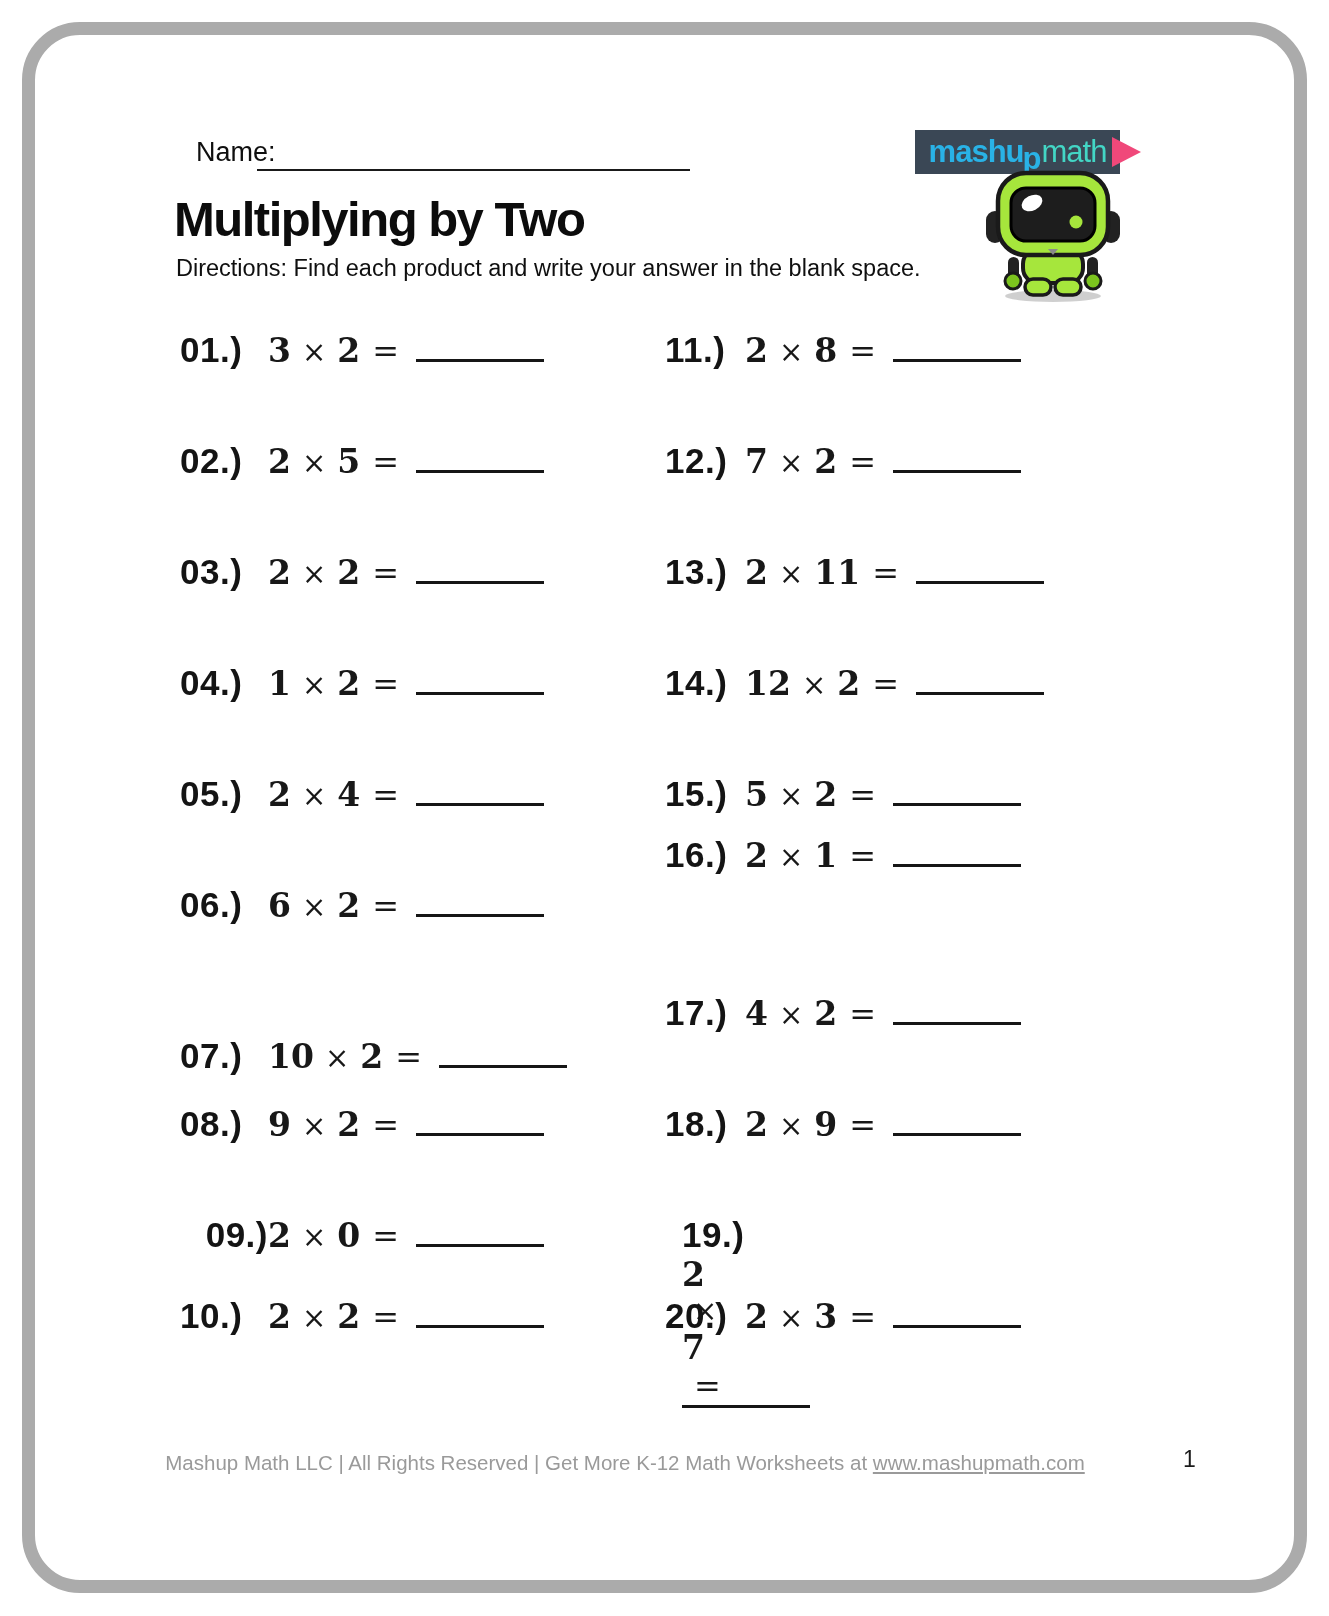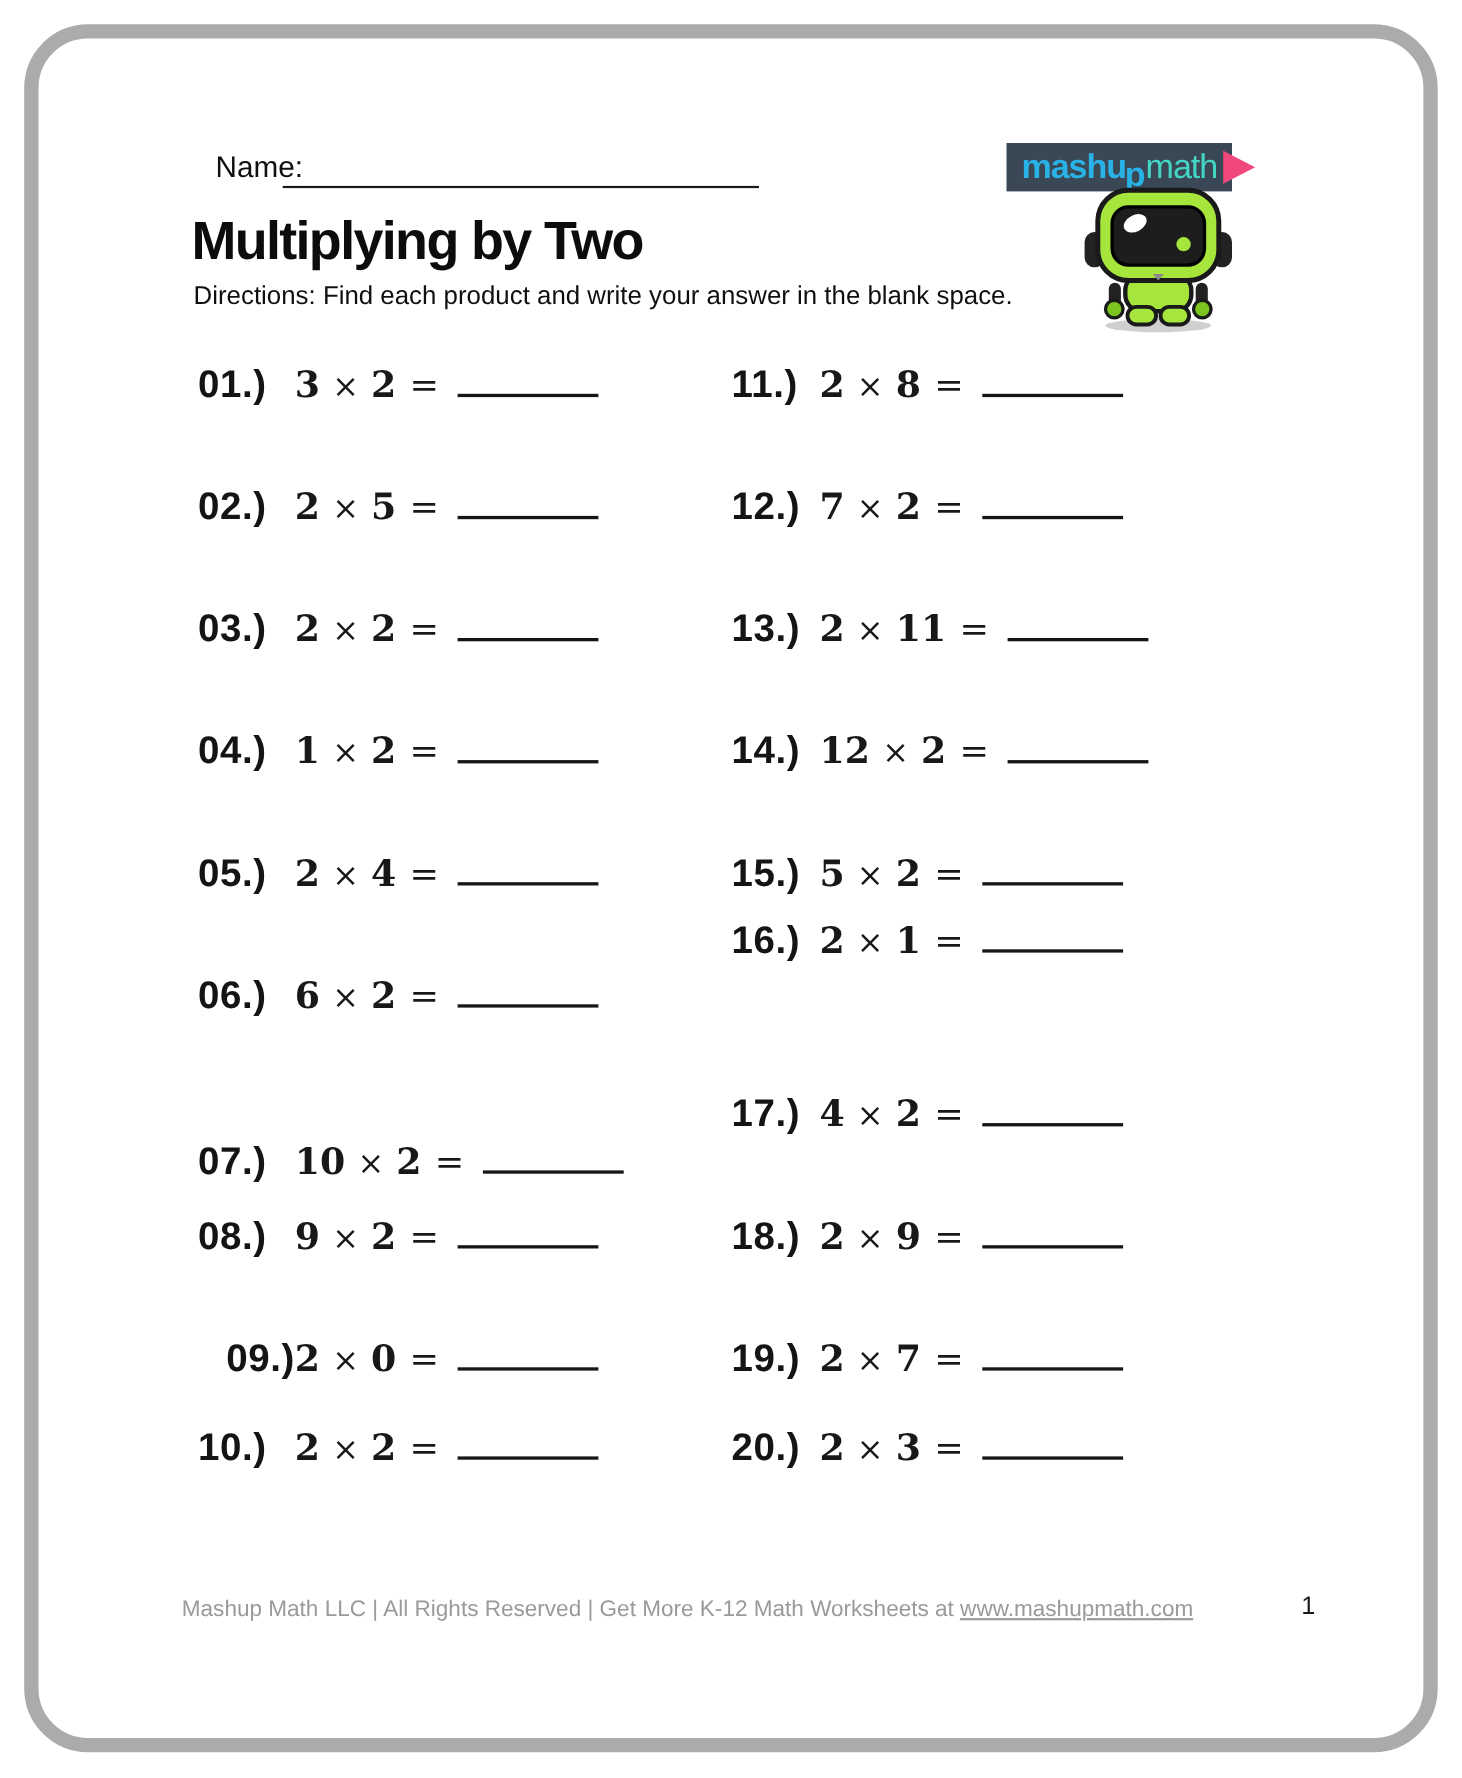--- a/index.html
+++ b/index.html
@@ -246,21 +246,21 @@
       <span class="answer-blank"></span>
     </div>
     <div class="problem" style="top: 1104px; left: 665px;">
       <span class="pnum">18.)</span>
       <span class="eq">2</span>
       <span class="op">×</span>
       <span class="eq">9</span>
       <span class="eqsign">=</span>
       <span class="answer-blank"></span>
     </div>
-    <div class="problem" style="top: 1215px; left: 665px;">
+    <div class="problem" style="top: 1215px; left: 665px; flex-direction: column;">
       <span class="pnum">19.)</span>
       <span class="eq">2</span>
       <span class="op">×</span>
       <span class="eq">7</span>
       <span class="eqsign">=</span>
       <span class="answer-blank"></span>
     </div>
     <div class="problem" style="top: 1296px; left: 665px;">
       <span class="pnum">20.)</span>
       <span class="eq">2</span>

